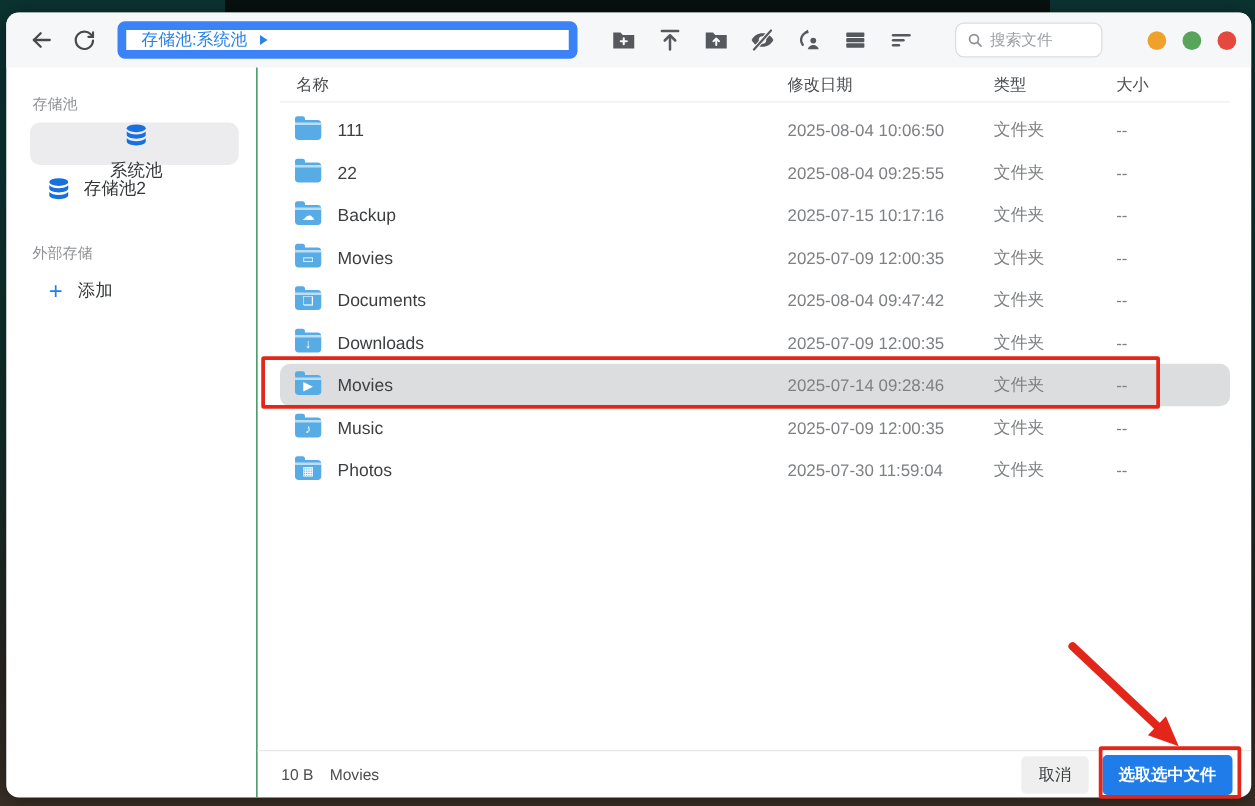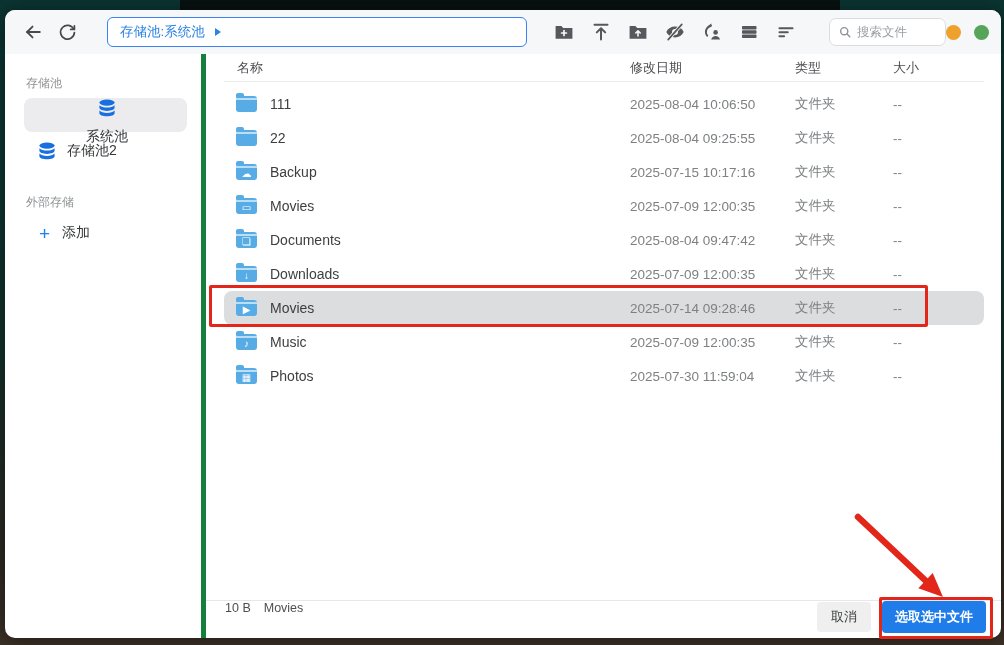--- a/index.html
+++ b/index.html
@@ -11,39 +11,39 @@
   .dialog { position:absolute; left:5px; top:10px; width:996px; height:628px; background:#fff;
             border-radius:10px; overflow:hidden; display:flex; flex-direction:column;
             box-shadow:0 2px 18px rgba(0,0,0,.45); }
 
   
   .topbar { height:44px; flex:none; display:flex; align-items:center; background:#f6f7f8;
             padding:0 12px 0 14px; }
   .nav-btn { width:28px; height:28px; display:flex; align-items:center; justify-content:center;
              color:#46494d; cursor:pointer; flex:none; }
   .nav-btn + .nav-btn { margin-left:6px; }
-  .addr { margin-left:26px; width:420px; height:30px; background:#fff; border:1px solid #3b82f6;
+  .addr { margin-left:13px; width:368px; height:30px; background:#fff; border:7px solid #3b82f6;
           border-radius:6px; display:flex; align-items:center; padding:0 12px; flex:none; }
   .addr-text { color:#2a82e4; font-size:13.5px; }
   .addr-caret { width:0; height:0; border-left:6px solid #2a82e4; border-top:4.5px solid transparent;
                 border-bottom:4.5px solid transparent; margin-left:10px; }
   .tool-group { display:flex; align-items:center; gap:15px; margin-left:26px; color:#55585c; }
   .tool-btn { width:22px; height:22px; display:flex; align-items:center; justify-content:center; cursor:pointer; }
   .search { margin-left:32px; width:118px; height:28px; border:1px solid #dcdddf; border-radius:7px;
             background:#fff; display:flex; align-items:center; padding:0 8px; gap:5px; color:#8f9296; }
   .search input { border:none; outline:none; width:80px; font-size:12.5px; background:transparent;
                   font-family:inherit; color:#333; }
   .search input::placeholder { color:#9b9ea2; }
   .lights { margin-left:auto; display:flex; align-items:center; gap:13px; }
   .light { width:15px; height:15px; border-radius:50%; cursor:pointer; }
   .light.o { background:#efa12d; } .light.g { background:#57a55b; } .light.r { background:#e5493d; }
 
   
   .body { flex:1; display:flex; min-height:0; }
-  .sidebar { width:201px; flex:none; border-right:5px solid #15803d; padding:21px 14px 0 20px; }
+  .sidebar { width:201px; flex:none; border-right:1px solid #15803d; padding:21px 14px 0 20px; }
   .side-label { font-size:12px; color:#8f9194; margin-bottom:6px; padding-left:1px; }
   .side-item { height:34px; display:flex; align-items:center; gap:10px; border-radius:8px;
                padding:0 10px 0 13px; margin:2px 0 2px -1px; cursor:pointer; color:#343638; font-size:14px; }
   .side-item.selected { background:#ececee;flex-direction:column; }
   .side-label.ext { margin-top:26px; }
   .add-item { height:32px; display:flex; align-items:center; gap:12px; padding-left:14px; margin-top:2px;
               cursor:pointer; color:#343638; font-size:14px; }
   .plus { color:#2080f0; font-size:19px; font-weight:500; line-height:1; }
 
   .main { flex:1; display:flex; flex-direction:column; min-width:0; }
@@ -60,21 +60,21 @@
   .folder { position:relative; width:21px; height:16px; background:#58ace6; border-radius:2px 3px 3px 3px; flex:none; }
   .folder::before { content:""; position:absolute; top:-3px; left:0; width:8px; height:4px;
                     background:#58ace6; border-radius:2px 2px 0 0; }
   .folder::after { content:""; position:absolute; top:2px; left:0; right:0; height:2px;
                    background:rgba(255,255,255,.6); }
   .emblem { position:absolute; inset:3px 0 0 0; display:flex; align-items:center; justify-content:center;
             color:#fff; font-size:10px; line-height:1; }
 
   
   .tfoot { margin-top:auto; flex:none; height:38px; border-top:1px solid #e6e7e8; display:flex;
-           align-items:flex-start; padding:0 15px 0 19px; font-size:12.5px; color:#4c4e50; }
+           align-items:center; padding:0 15px 0 19px; font-size:12.5px; color:#4c4e50; }
   .foot-name { margin-left:13px; }
   .foot-btns { margin-left:auto; display:flex; align-items:center; gap:11px; }
   .btn { border:none; border-radius:4px; font-size:13px; font-family:inherit; cursor:pointer; }
   .btn.cancel { background:#efefef; color:#3a3c3e; padding:6px 14px; }
   .btn.confirm { background:#1f7ce8; color:#fff; padding:7px 13px; font-weight:700; }
 
   
   .anno { position:absolute; z-index:50; pointer-events:none; }
   .anno-rect { border:3px solid #e3261a; border-radius:2px; }
   .anno-rect.movies { left:209px; top:285px; width:719px; height:42px; }

